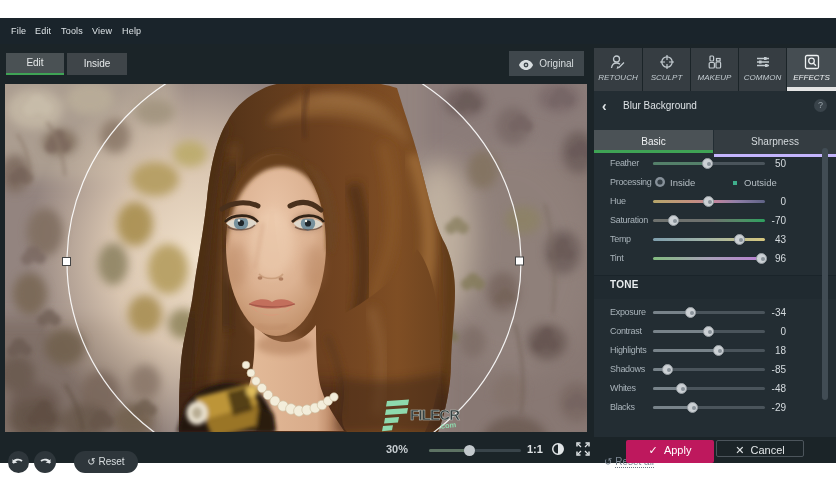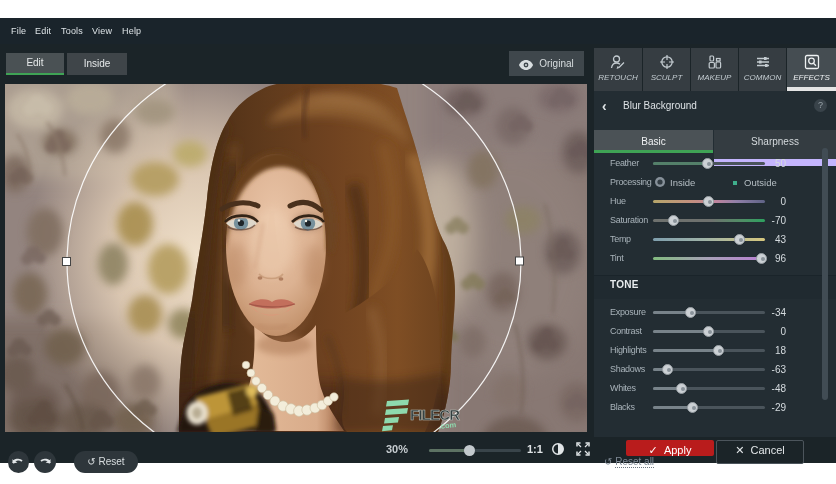--- a/index.html
+++ b/index.html
@@ -34,37 +34,37 @@
 
 
 #panel { left:594px; top:47px; width:242px; height:346px; background:#232d33; }
 #phead { position:absolute; left:0; top:0; width:242px; height:31px; }
 #phead .back { position:absolute; left:8px; top:7px; color:#dfe4e6; font-size:14px; font-weight:bold; }
 #phead .title { position:absolute; left:29px; top:9px; color:#dce1e4; font-size:10px; }
 #phead .help { position:absolute; left:220px; top:8px; width:13px; height:13px; border-radius:50%; background:#39434a;
   color:#9aa4ab; font-size:9px; text-align:center; line-height:13px; }
 .ptab { position:absolute; top:31px; height:26px; font-size:10px; text-align:center; line-height:23px;margin-top:8px; }
 #ptab-basic { left:0; width:119px; height:23px; background:#4b5256; color:#f0f2f3; border-bottom:3px solid #3fa355; }
-#ptab-sharp { left:120px; width:122px; height:36px; background:#343c41; color:#d4d9dc; border-bottom:7px solid #c4b5fd; }
+#ptab-sharp { left:120px; width:122px; height:27px; background:#343c41; color:#d4d9dc; border-bottom:3px solid #c4b5fd; }
 
 .srow { position:absolute; left:0; width:242px; height:19px; }
 .srow .lab { position:absolute; left:16px; top:4px; font-size:9px; letter-spacing:-0.3px; color:#a9b3ba; }
 .srow .val { position:absolute; right:50px; top:4px; font-size:10px; color:#d5dbdf; width:40px; text-align:right;}
 .track { position:absolute; left:59px; top:8px; width:112px; height:3px; border-radius:2px; background:#4a545b; }
 .fill { position:absolute; left:0; top:0; height:3px; border-radius:2px; background:#78838a; }
 .knob { position:absolute; top:-4.5px; width:11px; height:11px; border-radius:50%; background:#ccd1d5; border:1px solid #979ea3;}
 .knob:after { content:""; position:absolute; left:3.5px; top:3.5px; width:4px; height:4px; border-radius:50%; background:#8a939a; }
 
 #tonehdr { position:absolute; left:0; width:242px; color:#e8ecee; font-size:10px; font-weight:bold; letter-spacing:0.3px; }
 #resetall { position:absolute; left:10px; color:#7e8994; font-size:10px;margin-top:36px; }
 #resetall .txt { border-bottom:1px dotted #6b7680; }
 
-#applybtn { position:absolute; left:626px; top:396px; width:88px; height:16px; background:#b91c1c; border-radius:2px;
+#applybtn { position:absolute; left:626px; top:396px; width:88px; height:23px; background:#be185d; border-radius:2px;
   color:#fff; font-size:11px; text-align:center; line-height:21px; }
-#cancelbtn { position:absolute; left:716px; top:396px; width:88px; height:24px; border:1px solid #4c555c; border-radius:2px;
+#cancelbtn { position:absolute; left:716px; top:396px; width:88px; height:17px; border:1px solid #4c555c; border-radius:2px;
   color:#e3e7e9; font-size:11px; text-align:center; line-height:19px; }
 #pscroll { position:absolute; left:228px; top:57px; width:6px; height:252px; background:#414c54; border-radius:3px; }
 
 
 .bbtn { position:absolute; top:394px; height:22px; background:#2e363b; border-radius:11px; color:#dfe3e5;margin-top:13px; }
 #undo { left:8px; width:21px; }
 #redo { left:34px; width:22px; }
 #resetbtn { left:74px; width:64px; font-size:10px; color:#d9dee0; text-align:center; line-height:22px; }
 #zoomtxt { position:absolute; left:386px; top:399px; font-size:11px; color:#c7cdd1;font-weight:bold; }
 #ztrack { position:absolute; left:429px; top:405px; width:92px; height:3px; background:#39444a; border-radius:2px;}
@@ -511,21 +511,21 @@
             <div class="knob" style="left:60px"></div>
           </div>
         <span class="val">18</span>
         </div>
       <div class="srow" style="top:269px">
           <span class="lab">Shadows</span>
         <div class="track">
             <div class="fill" style="width:15px"></div>
             <div class="knob" style="left:9px"></div>
           </div>
-        <span class="val">-63</span>
+        <span class="val">-85</span>
         </div>
       <div class="srow" style="top:288px">
           <span class="lab">Whites</span>
         <div class="track">
             <div class="fill" style="width:29px"></div>
             <div class="knob" style="left:23px"></div>
           </div>
         <span class="val">-48</span>
         </div>
       <div class="srow" style="top:307px">

